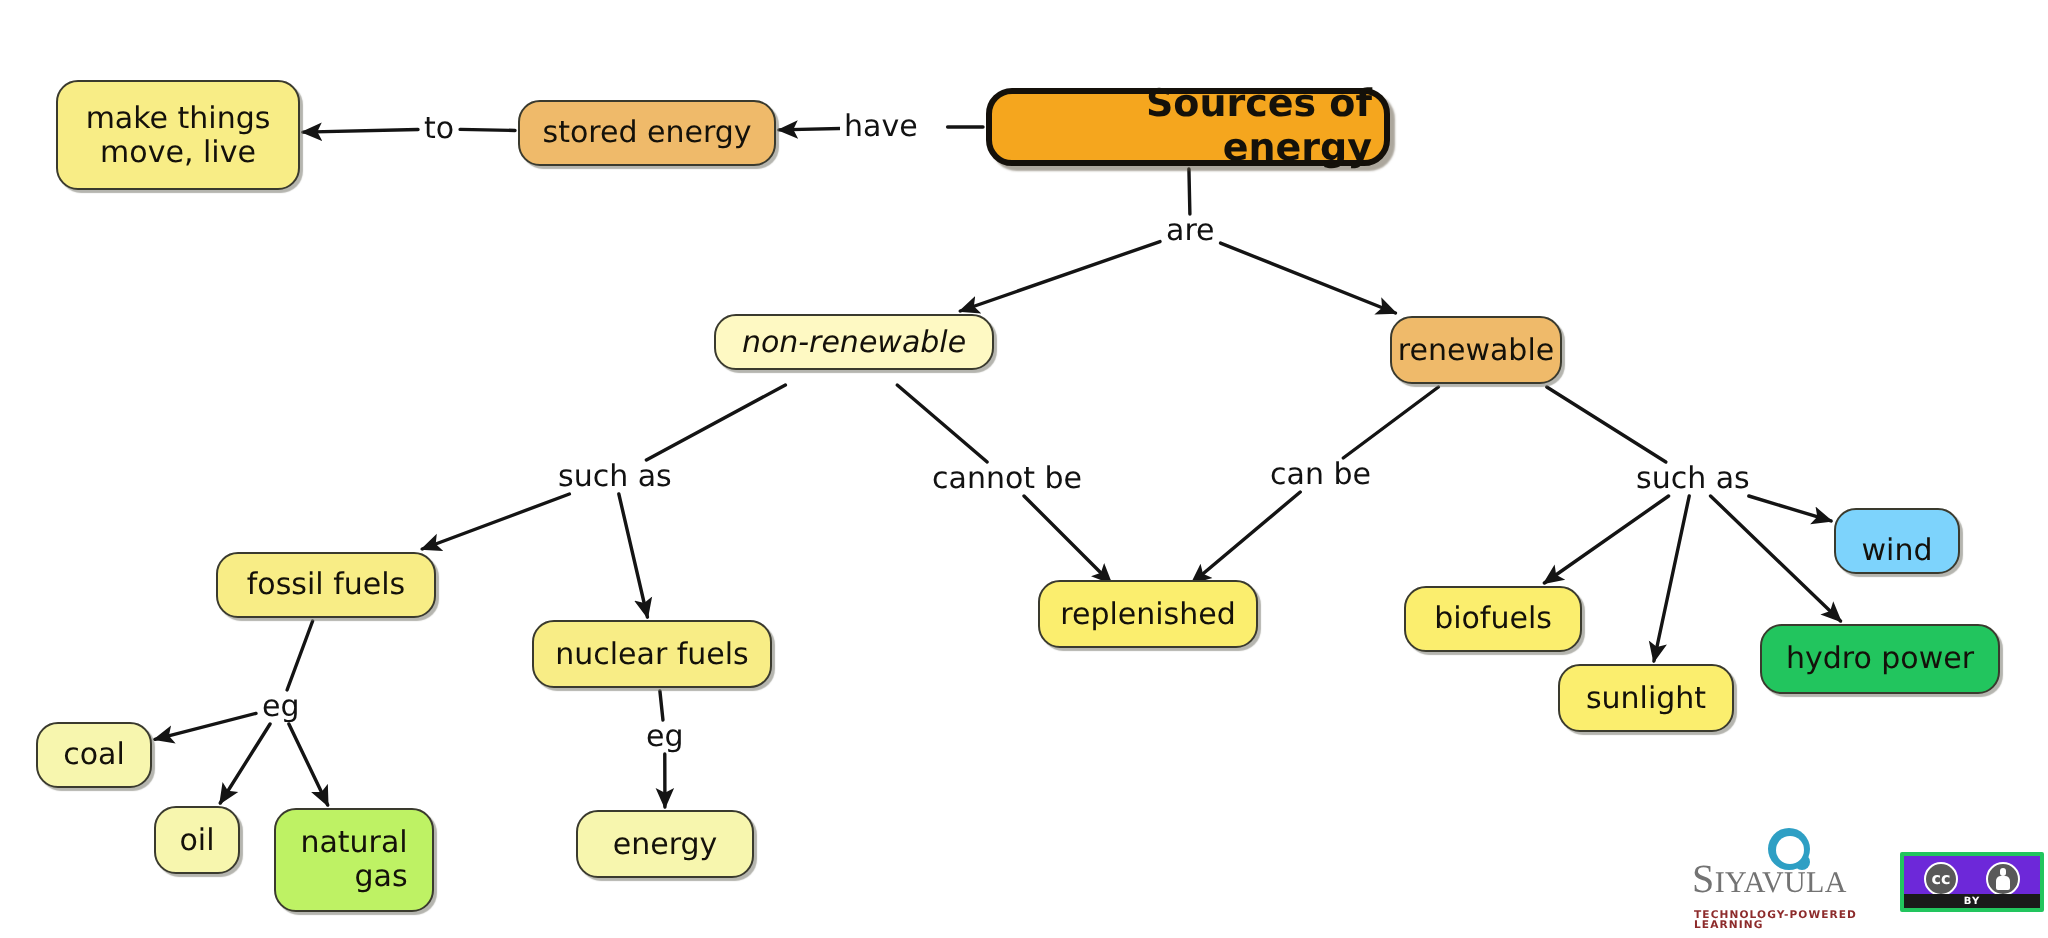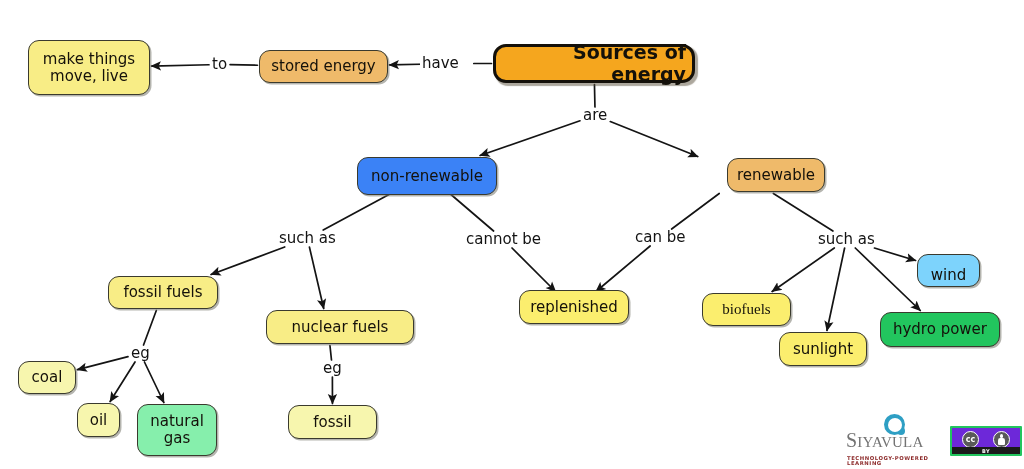--- a/index.html
+++ b/index.html
@@ -236,59 +236,59 @@
       <div class="node root" style="left: 493px; top: 44px; width: 202px; height: 39px; background: rgb(245, 166, 30); text-align: right;">
         <span style="white-space: pre-line;">Sources of energy</span>
       </div>
       <div class="node" style="left: 259px; top: 50px; width: 129px; height: 33px; background: rgb(239, 186, 106);">
         <span style="white-space: pre-line;">stored energy</span>
       </div>
       <div class="node" style="left: 28px; top: 40px; width: 122px; height: 55px; background: rgb(248, 237, 134);">
         <span style="white-space: pre-line;">make things
 move, live</span>
       </div>
-      <div class="node" style="left: 357px; top: 157px; width: 140px; height: 38px; background: #3b82f6;">
+      <div class="node" style="left: 357px; top: 157px; width: 140px; height: 28px; background: #fef9c3; font-style: italic;">
         <span style="white-space: pre-line;">non-renewable</span>
       </div>
-      <div class="node" style="left: 695px; top: 158px; width: 98px; height: 34px; background: rgb(239, 186, 106); margin-left: 32px;">
+      <div class="node" style="left: 695px; top: 158px; width: 86px; height: 34px; background: rgb(239, 186, 106);">
         <span style="white-space: pre-line;">renewable</span>
       </div>
       <div class="node" style="left: 108px; top: 276px; width: 110px; height: 33px; background: rgb(248, 237, 134);">
         <span style="white-space: pre-line;">fossil fuels</span>
       </div>
-      <div class="node" style="left: 266px; top: 310px; width: 148px; height: 34px; background: rgb(248, 237, 134);">
+      <div class="node" style="left: 266px; top: 310px; width: 120px; height: 34px; background: rgb(248, 237, 134);">
         <span style="white-space: pre-line;">nuclear fuels</span>
       </div>
       <div class="node" style="left: 519px; top: 290px; width: 110px; height: 34px; background: rgb(251, 238, 110);">
         <span style="white-space: pre-line;">replenished</span>
       </div>
       <div class="node" style="left: 702px; top: 293px; width: 89px; height: 33px; background: rgb(251, 238, 110);">
-        <span style="white-space: pre-line; font-family: Liberation Serif, serif;">biofuels</span>
+        <span style="white-space: pre-line;">biofuels</span>
       </div>
       <div class="node" style="left: 779px; top: 332px; width: 88px; height: 34px; background: rgb(251, 238, 110);">
         <span style="white-space: pre-line;">sunlight</span>
       </div>
       <div class="node" style="left: 917px; top: 254px; width: 63px; height: 33px; background: #7dd3fc; align-items: flex-end;">
         <span style="white-space: pre-line;">wind</span>
       </div>
       <div class="node" style="left: 880px; top: 312px; width: 120px; height: 35px; background: #22c55e;">
         <span style="white-space: pre-line;">hydro power</span>
       </div>
       <div class="node" style="left: 18px; top: 361px; width: 58px; height: 33px; background: rgb(247, 246, 174);">
         <span style="white-space: pre-line;">coal</span>
       </div>
       <div class="node" style="left: 77px; top: 403px; width: 43px; height: 34px; background: rgb(247, 246, 174);">
         <span style="white-space: pre-line;">oil</span>
       </div>
-      <div class="node" style="left: 137px; top: 404px; width: 80px; height: 52px; background: #86efac;">
+      <div class="node" style="left: 137px; top: 404px; width: 80px; height: 52px; background: #bef264; text-align: right;">
         <span style="white-space: pre-line;">natural
 gas</span>
       </div>
       <div class="node" style="left: 288px; top: 405px; width: 89px; height: 34px; background: rgb(247, 246, 174);">
-        <span style="white-space: pre-line;">fossil</span>
+        <span style="white-space: pre-line;">energy</span>
       </div>
     </div>
   <div id="label-layer">
       <div class="edge-label" style="left: 420px; top: 56px;">have</div>
       <div class="edge-label" style="left: 210px; top: 57px;">to</div>
       <div class="edge-label" style="left: 581px; top: 108px;">are</div>
       <div class="edge-label" style="left: 277px; top: 231px;">such as</div>
       <div class="edge-label" style="left: 464px; top: 232px;">cannot be</div>
       <div class="edge-label" style="left: 633px; top: 230px;">can be</div>
       <div class="edge-label" style="left: 816px; top: 232px;">such as</div>

